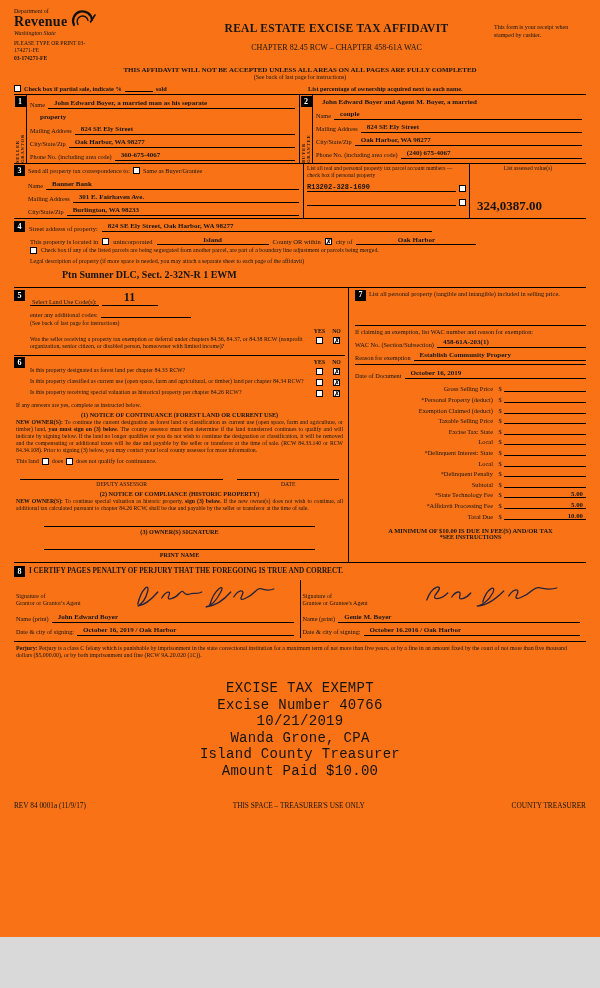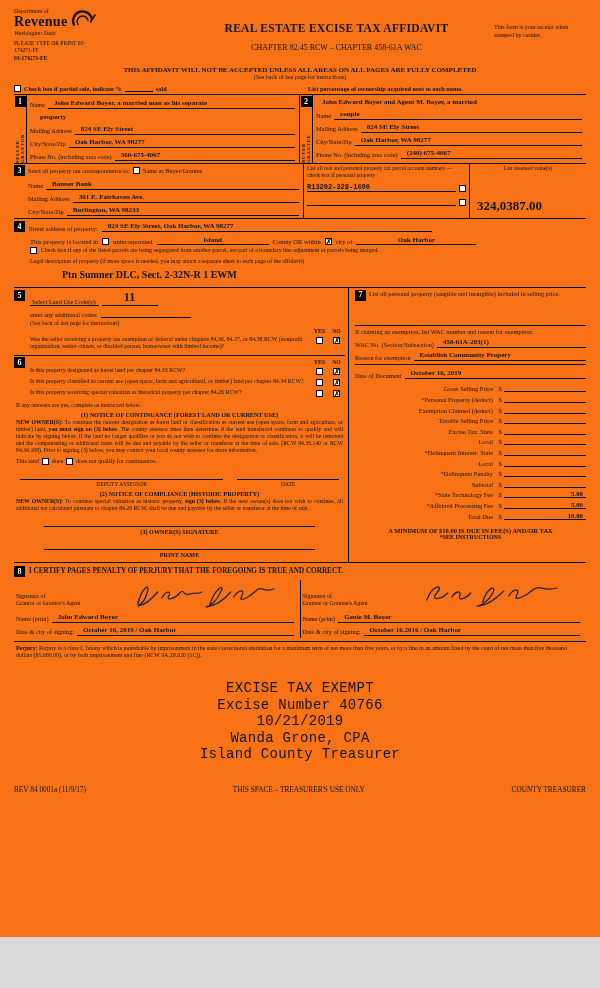--- a/index.html
+++ b/index.html
@@ -530,20 +530,21 @@
   <div class="perjury">
     <b>Perjury:</b><span> Perjury is a class C felony which is punishable by imprisonment in the state correctional institution for a maximum term of not more than five years, or by a fine in an amount fixed by the court of not more than five thousand dollars ($5,000.00), or by both imprisonment and fine (RCW 9A.20.020 (1C)).</span>
   </div>
 
   <div class="stamp">
     <div>EXCISE TAX EXEMPT</div>
     <div>Excise Number 40766</div>
     <div>10/21/2019</div>
     <div>Wanda Grone, CPA</div>
     <div>Island County Treasurer</div>
+    <div>Amount Paid $10.00</div>
   </div>
 
   <div class="pfoot">
     <span>REV 84 0001a (11/9/17)</span>
     <span>THIS SPACE – TREASURER'S USE ONLY</span>
     <span>COUNTY TREASURER</span>
   </div>
 
 </div>
 

